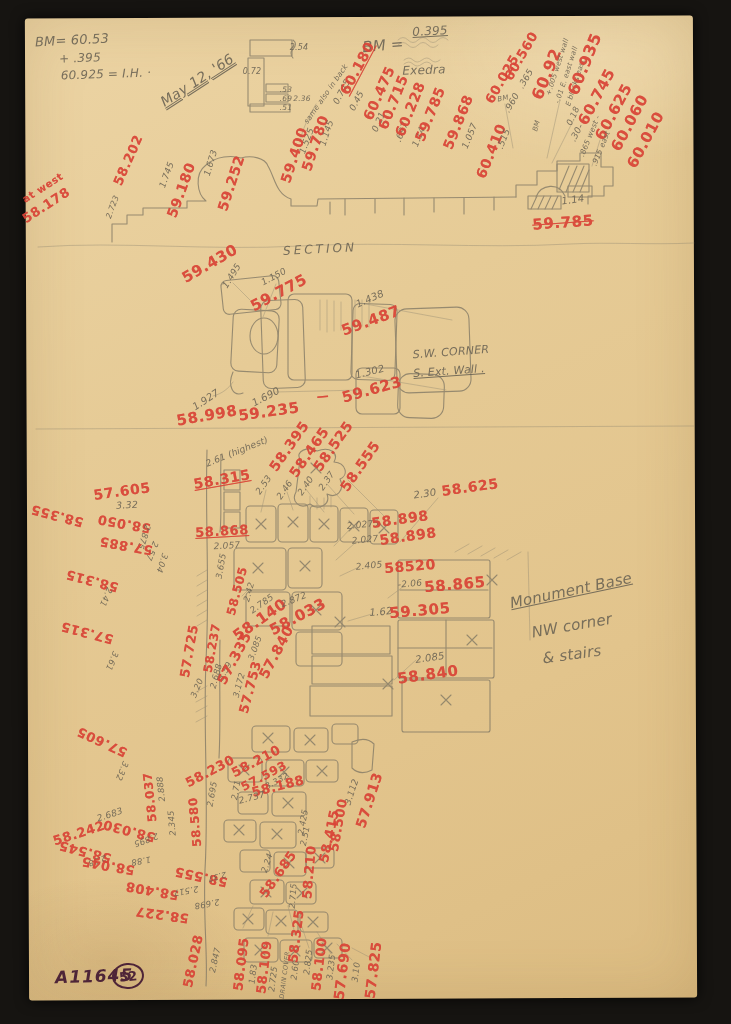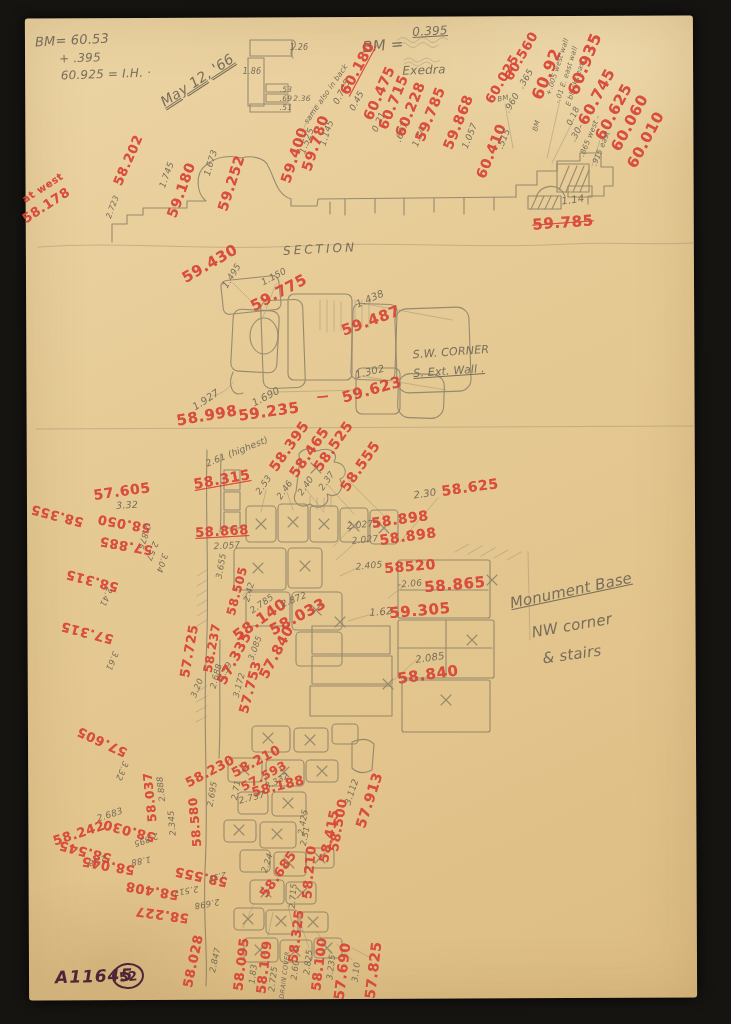--- a/index.html
+++ b/index.html
@@ -139,22 +139,22 @@
         <path d="M311,463l10,10M321,463l-10,10 M256,519l10,10M266,519l-10,10 M288,517l10,10M298,517l-10,10 M319,519l10,10M329,519l-10,10 M349,521l10,10M359,521l-10,10 M379,523l10,10M389,523l-10,10 M253,563l10,10M263,563l-10,10 M300,561l10,10M310,561l-10,10 M311,605l10,10M321,605l-10,10 M335,617l10,10M345,617l-10,10 M487,575l10,10M497,575l-10,10 M467,635l10,10M477,635l-10,10 M441,695l10,10M451,695l-10,10 M383,679l10,10M393,679l-10,10 M263,733l10,10M273,733l-10,10 M305,735l10,10M315,735l-10,10 M239,765l10,10M249,765l-10,10 M279,767l10,10M289,767l-10,10 M317,766l10,10M327,766l-10,10 M283,798l10,10M293,798l-10,10 M234,825l10,10M244,825l-10,10 M272,829l10,10M282,829l-10,10 M284,858l10,10M294,858l-10,10 M315,853l10,10M325,853l-10,10 M261,887l10,10M271,887l-10,10 M297,888l10,10M307,888l-10,10 M243,914l10,10M253,914l-10,10 M276,916l10,10M286,916l-10,10 M308,917l10,10M318,917l-10,10 M255,945l10,10M265,945l-10,10 M290,946l10,10M300,946l-10,10 M322,943l10,10M332,943l-10,10"></path>
       </g>
     </g>
   </svg>
 
   <div id="annotations">
       <span class="label pencil" style="left: 72px; top: 40px; font-size: 13px; transform: translate(-50%, -50%) rotate(-3deg);">BM= 60.53</span>
       <span class="label pencil" style="left: 80px; top: 58px; font-size: 12px; transform: translate(-50%, -50%) rotate(-2deg);">+  .395</span>
       <span class="label pencil" style="left: 106px; top: 74px; font-size: 12px; transform: translate(-50%, -50%) rotate(-2deg);">60.925 = I.H. ·</span>
       <span class="label pencil u2" style="left: 197px; top: 80px; font-size: 14px; transform: translate(-50%, -50%) rotate(-33deg);">May 12, '66</span>
-      <span class="label pencil" style="left: 299px; top: 48px; font-size: 8px; transform: translate(-50%, -50%) rotate(0deg);">1.26</span>
-      <span class="label pencil" style="left: 252px; top: 72px; font-size: 8px; transform: translate(-50%, -50%) rotate(0deg);">1.86</span>
+      <span class="label pencil" style="left: 299px; top: 48px; font-size: 8px; transform: translate(-50%, -50%) rotate(0deg);">2.54</span>
+      <span class="label pencil" style="left: 252px; top: 72px; font-size: 8px; transform: translate(-50%, -50%) rotate(0deg);">0.72</span>
       <span class="label pencil" style="left: 286px; top: 90px; font-size: 7.5px; transform: translate(-50%, -50%) rotate(0deg);">.53</span>
       <span class="label pencil" style="left: 286px; top: 99px; font-size: 7.5px; transform: translate(-50%, -50%) rotate(0deg);">.69</span>
       <span class="label pencil" style="left: 286px; top: 108px; font-size: 7.5px; transform: translate(-50%, -50%) rotate(0deg);">.51</span>
       <span class="label pencil" style="left: 302px; top: 99px; font-size: 7.5px; transform: translate(-50%, -50%) rotate(0deg);">2.36</span>
       <span class="label pencil u" style="left: 430px; top: 31px; font-size: 12px; transform: translate(-50%, -50%) rotate(-3deg);">0.395</span>
       <span class="label pencil" style="left: 383px; top: 46px; font-size: 15px; transform: translate(-50%, -50%) rotate(-5deg);">BM =</span>
       <span class="label pencil" style="left: 424px; top: 70px; font-size: 12px; transform: translate(-50%, -50%) rotate(-2deg);">Exedra</span>
       <span class="label pencil" style="left: 503px; top: 99px; font-size: 7px; transform: translate(-50%, -50%) rotate(-10deg);">BM</span>
       <span class="label pencil" style="left: 537px; top: 126px; font-size: 7px; transform: translate(-50%, -50%) rotate(-75deg);">BM</span>
       <span class="label red" style="left: 43px; top: 188px; font-size: 10px; transform: translate(-50%, -50%) rotate(-33deg);">at west</span>

